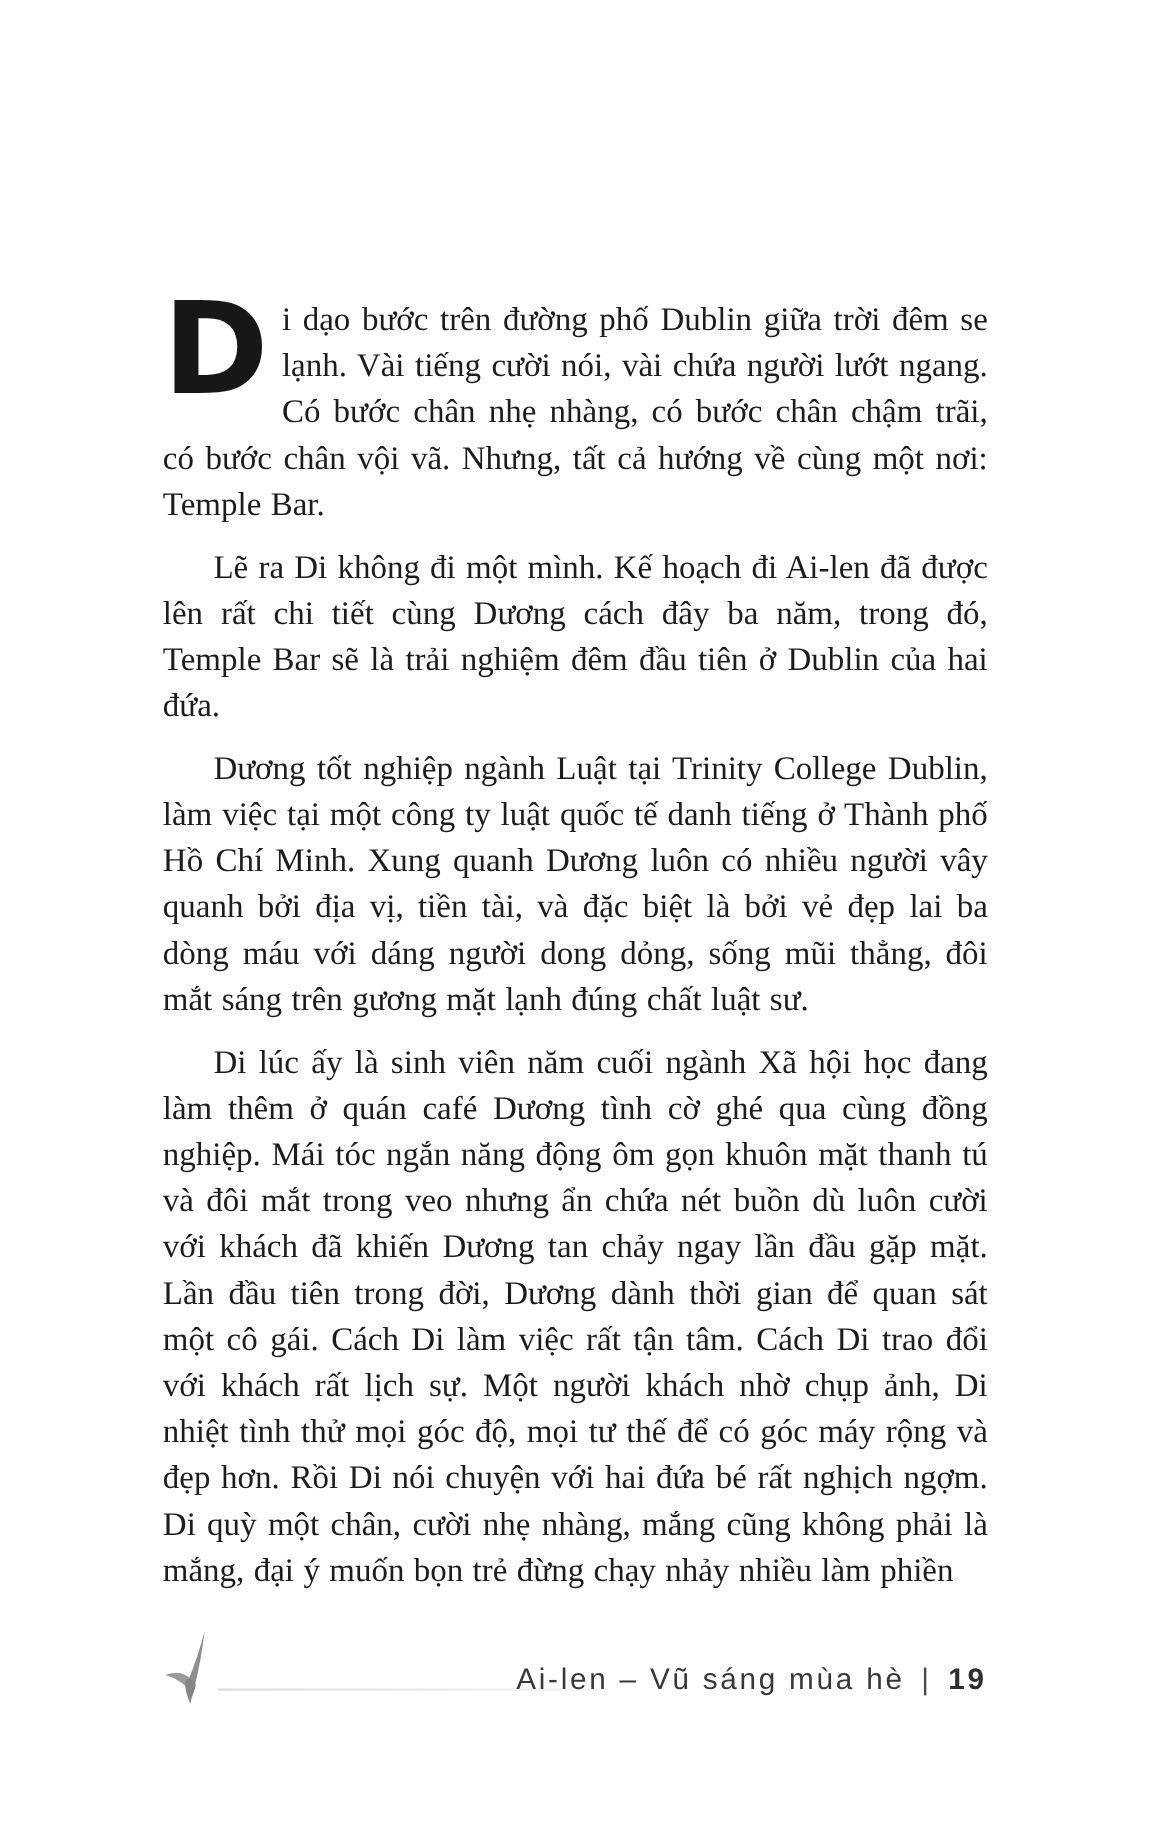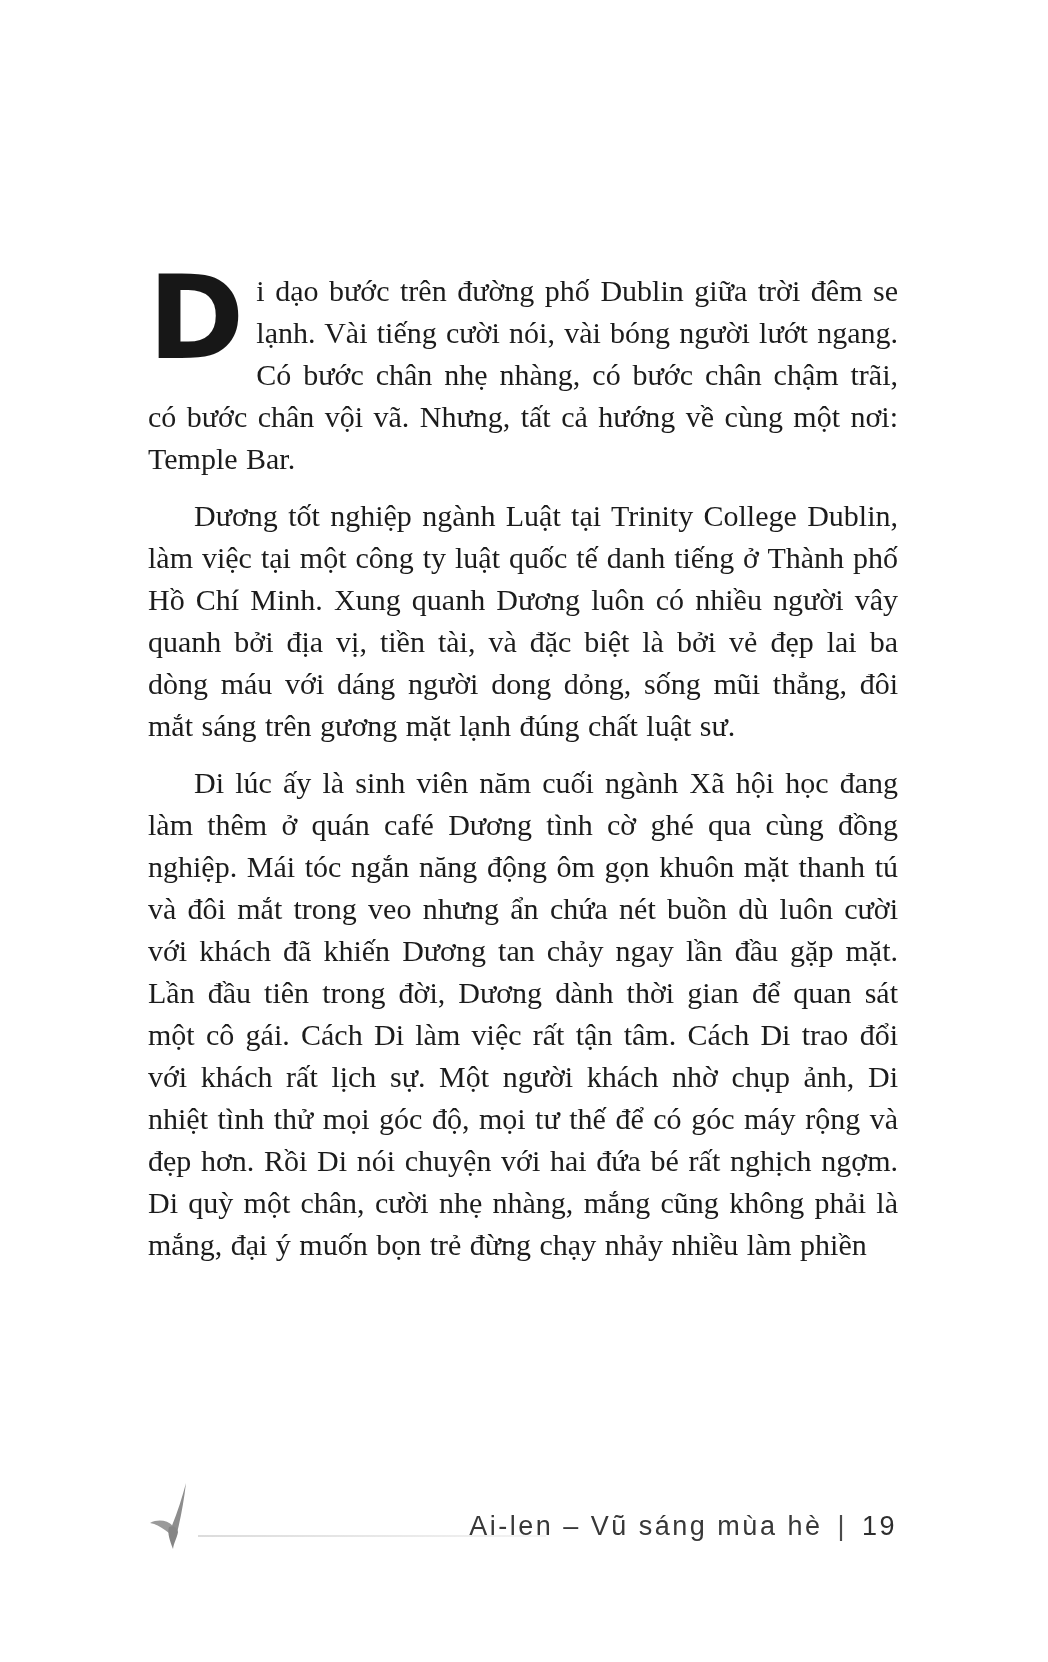--- a/index.html
+++ b/index.html
@@ -76,33 +76,35 @@
     color: #383838;
     white-space: nowrap;
   }
   .footer-sep {
     display: inline-block;
     margin: 0 15px;
     color: #4a4a4a;
   }
   .footer-page-number {
     color: #2e2e2e;
+    font-weight: bold;
   }
 </style>
 </head>
 <body>
 
 <div class="page">
 
   <div class="text-block">
 
     <p class="para first">
-      <span class="dropcap">D</span><span>i dạo bước trên đường phố Dublin giữa trời đêm se lạnh. Vài tiếng cười nói, vài bóng người lướt ngang. Có bước chân nhẹ nhàng, có bước chân chậm trãi, có bước chân vội vã. Nhưng, tất cả hướng về cùng một nơi: Temple Bar.</span>
+      <span class="dropcap">D</span><span>i dạo bước trên đường phố Dublin giữa trời đêm se lạnh. Vài tiếng cười nói, vài chứa người lướt ngang. Có bước chân nhẹ nhàng, có bước chân chậm trãi, có bước chân vội vã. Nhưng, tất cả hướng về cùng một nơi: Temple Bar.</span>
     </p>
 
+    <p class="para">Lẽ ra Di không đi một mình. Kế hoạch đi Ai-len đã được lên rất chi tiết cùng Dương cách đây ba năm, trong đó, Temple Bar sẽ là trải nghiệm đêm đầu tiên ở Dublin của hai đứa.</p>
 
     <p class="para">Dương tốt nghiệp ngành Luật tại Trinity College Dublin, làm việc tại một công ty luật quốc tế danh tiếng ở Thành phố Hồ Chí Minh. Xung quanh Dương luôn có nhiều người vây quanh bởi địa vị, tiền tài, và đặc biệt là bởi vẻ đẹp lai ba dòng máu với dáng người dong dỏng, sống mũi thẳng, đôi mắt sáng trên gương mặt lạnh đúng chất luật sư.</p>
 
     <p class="para">Di lúc ấy là sinh viên năm cuối ngành Xã hội học đang làm thêm ở quán café Dương tình cờ ghé qua cùng đồng nghiệp. Mái tóc ngắn năng động ôm gọn khuôn mặt thanh tú và đôi mắt trong veo nhưng ẩn chứa nét buồn dù luôn cười với khách đã khiến Dương tan chảy ngay lần đầu gặp mặt. Lần đầu tiên trong đời, Dương dành thời gian để quan sát một cô gái. Cách Di làm việc rất tận tâm. Cách Di trao đổi với khách rất lịch sự. Một người khách nhờ chụp ảnh, Di nhiệt tình thử mọi góc độ, mọi tư thế để có góc máy rộng và đẹp hơn. Rồi Di nói chuyện với hai đứa bé rất nghịch ngợm. Di quỳ một chân, cười nhẹ nhàng, mắng cũng không phải là mắng, đại ý muốn bọn trẻ đừng chạy nhảy nhiều làm phiền</p>
 
   </div>
 
   <div class="footer">
 
     <svg class="bird" viewBox="0 0 52 68" xmlns="http://www.w3.org/2000/svg">

